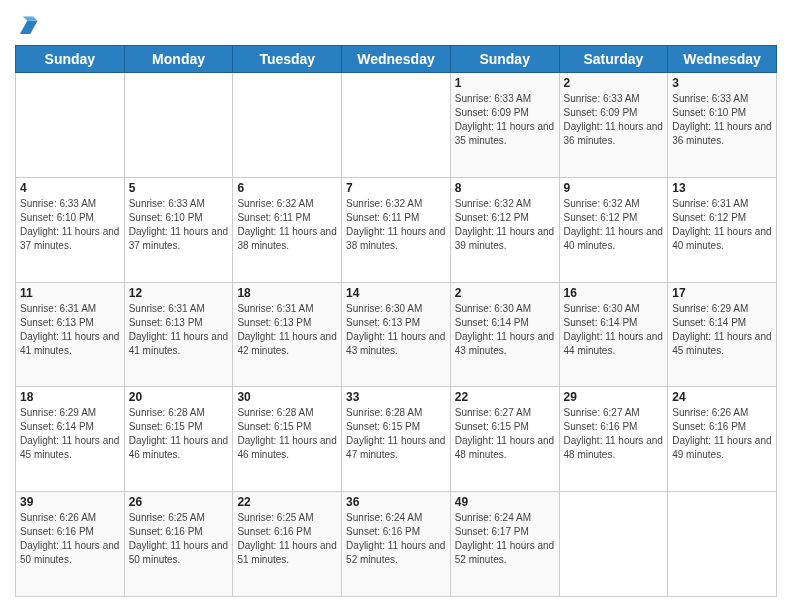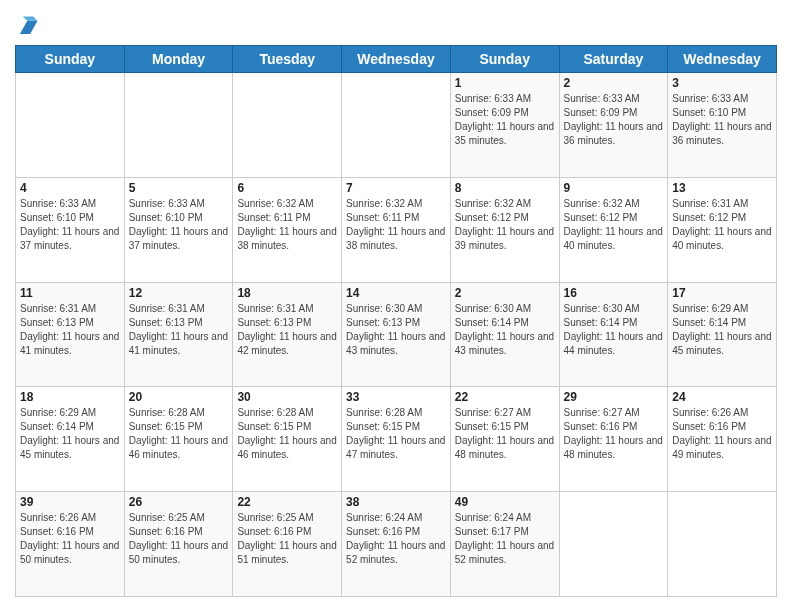--- a/index.html
+++ b/index.html
@@ -295,21 +295,21 @@
 Sunset: 6:16 PM
 Daylight: 11 hours and 50 minutes.</div>
           </td>
           <td>
             <span class="day-num">22</span>
             <div class="day-info" style="white-space: pre-line;">Sunrise: 6:25 AM
 Sunset: 6:16 PM
 Daylight: 11 hours and 51 minutes.</div>
           </td>
           <td>
-            <span class="day-num">38</span>
+            <span class="day-num">36</span>
             <div class="day-info" style="white-space: pre-line;">Sunrise: 6:24 AM
 Sunset: 6:16 PM
 Daylight: 11 hours and 52 minutes.</div>
           </td>
           <td>
             <span class="day-num">49</span>
             <div class="day-info" style="white-space: pre-line;">Sunrise: 6:24 AM
 Sunset: 6:17 PM
 Daylight: 11 hours and 52 minutes.</div>
           </td>

